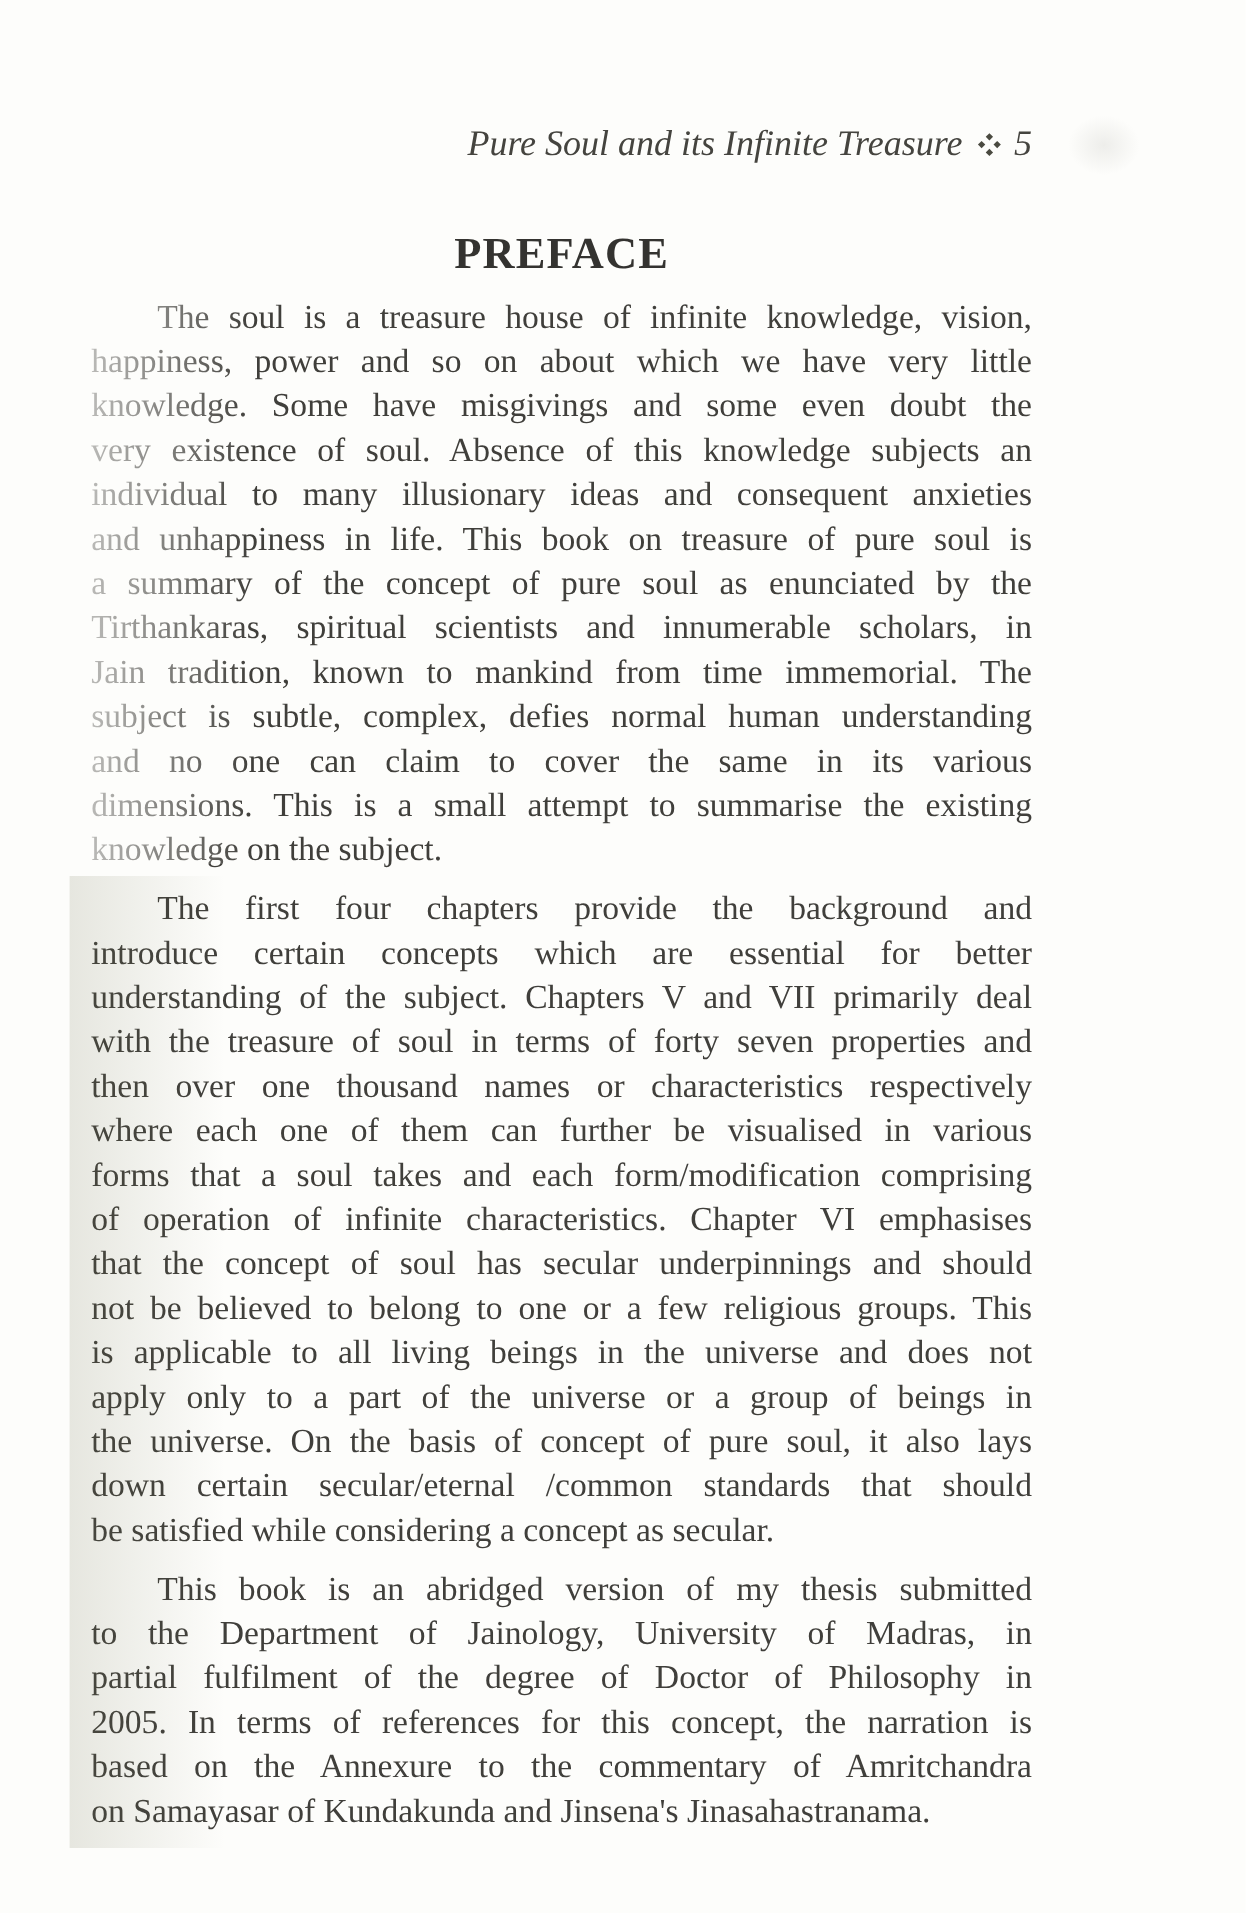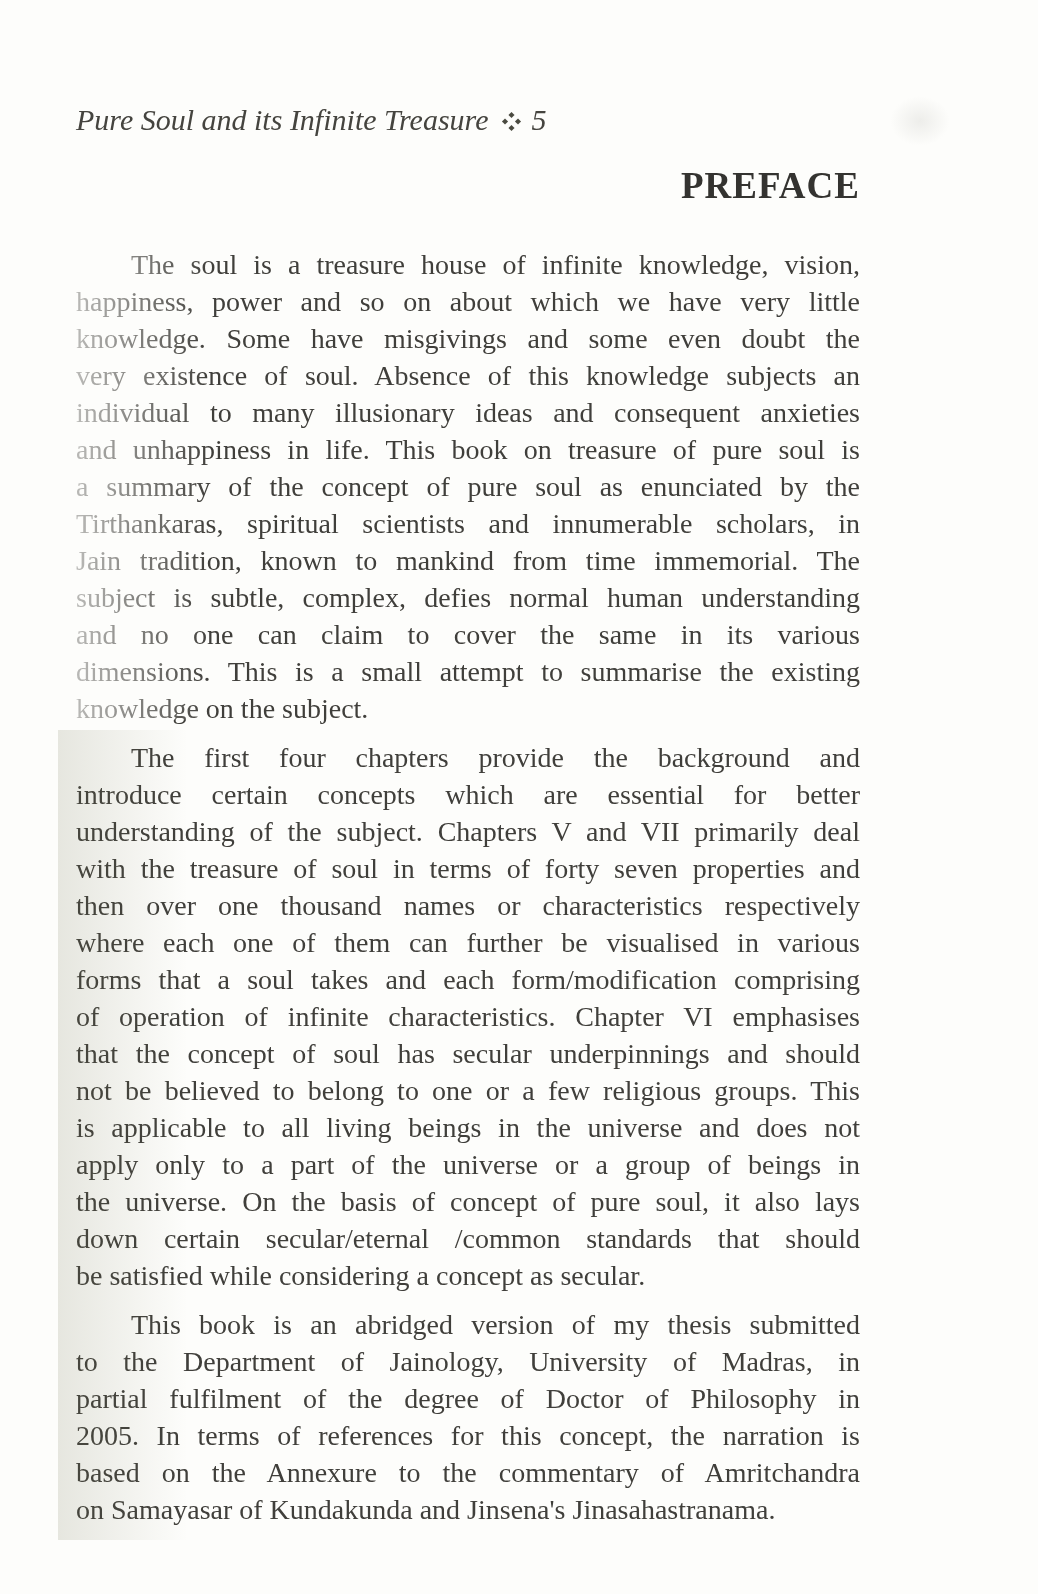--- a/index.html
+++ b/index.html
@@ -14,43 +14,43 @@
     font-family: "Liberation Serif", "DejaVu Serif", serif;
     color: #403f3b;
   }
 
   
   .running-header {
     position: absolute;
     left: 76px;
     top: 103px;
     width: 784px;
-    text-align: left;
+    text-align: right;
     font-style: italic;
     font-size: 30px;
     line-height: 34px;
     color: #45443f;
     white-space: nowrap;
   }
   .running-header .sep-icon {
     display: inline-block;
     font-style: normal;
     margin: 0 10px 0 12px;
     vertical-align: -2px;
   }
   .running-header .sep-icon svg { display: inline-block; }
 
   
   .page-title {
     position: absolute;
     left: 76px;
-    top: 164px;
+    top: 190px;
     width: 784px;
     margin: 0;
-    text-align: right;
+    text-align: center;
     font-size: 37px;
     font-weight: bold;
     letter-spacing: 1px;
     color: #343330;
   }
 
   
   .page-body {
     position: absolute;
     left: 76px;

